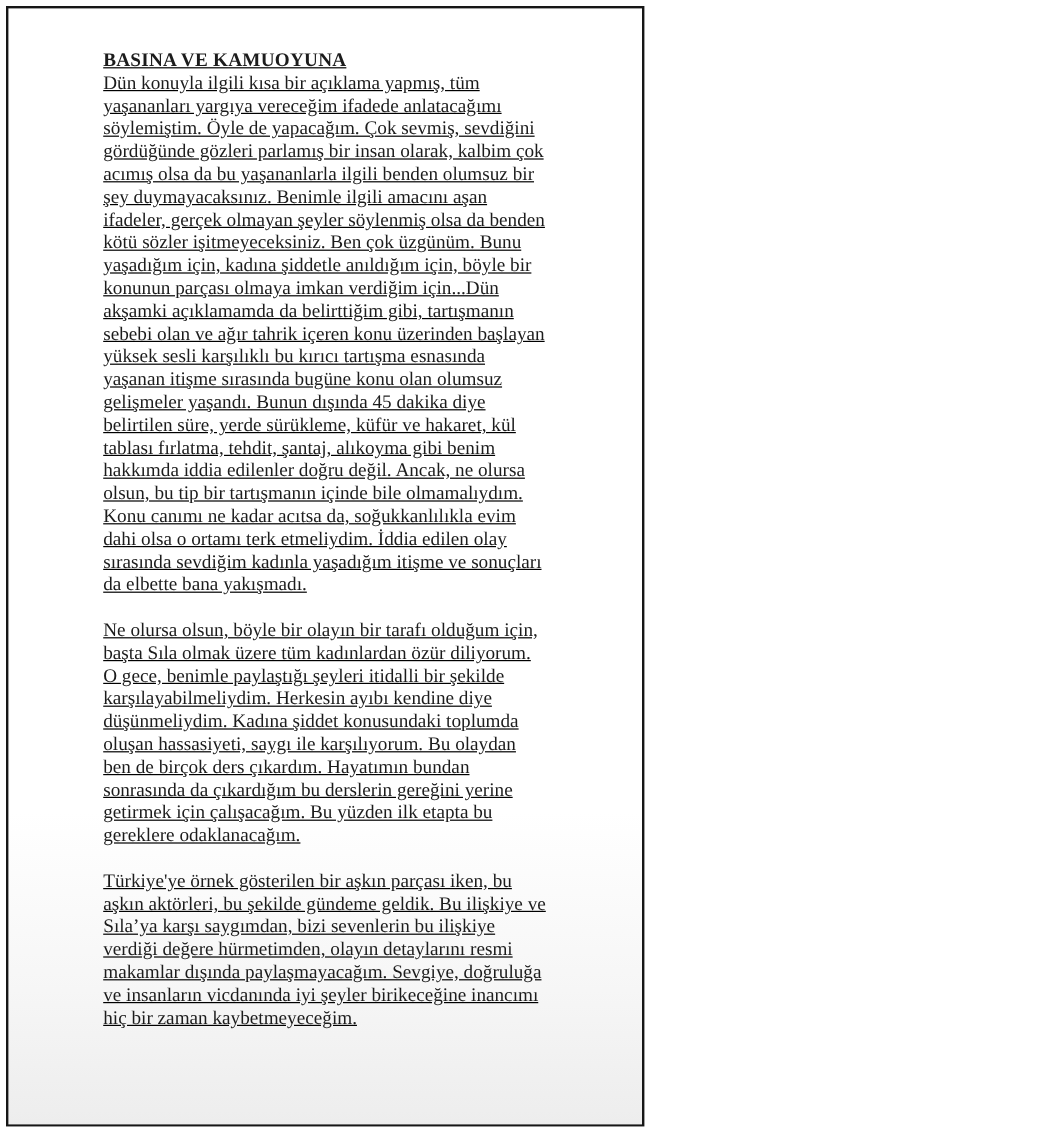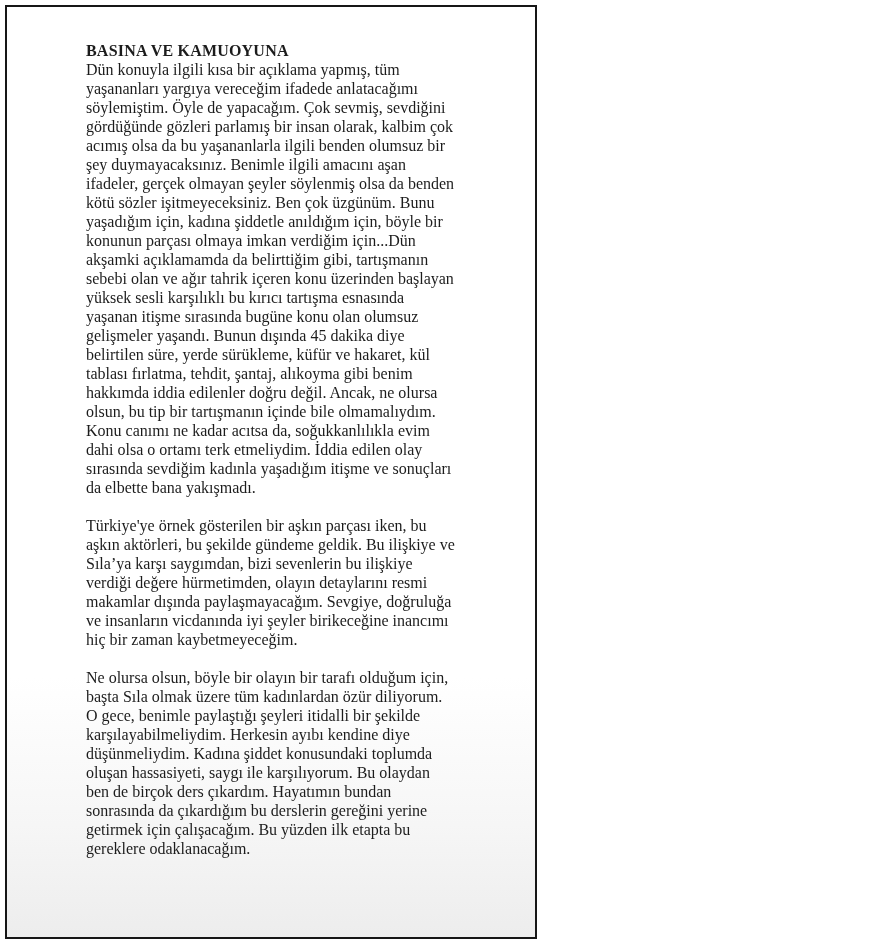--- a/index.html
+++ b/index.html
@@ -17,20 +17,21 @@
   }
   .page-frame {
     position: absolute;
     left: 5px;
     top: 5px;
     width: 532px;
     height: 934px;
     box-sizing: border-box;
     border: 2px solid #161616;
     background: linear-gradient(180deg, #ffffff 0%, #ffffff 72%, #f6f6f6 88%, #ededed 100%);
+    text-decoration: underline;
   }
   .content {
     box-sizing: border-box;
     padding: 34px 46px 0 79px;
     font-size: 16px;
     line-height: 19px;
     color: #1c1c1c;
   }
   .statement-title {
     font-weight: bold;
@@ -65,32 +66,32 @@
 yaşanan itişme sırasında bugüne konu olan olumsuz
 gelişmeler yaşandı. Bunun dışında 45 dakika diye
 belirtilen süre, yerde sürükleme, küfür ve hakaret, kül
 tablası fırlatma, tehdit, şantaj, alıkoyma gibi benim
 hakkımda iddia edilenler doğru değil. Ancak, ne olursa
 olsun, bu tip bir tartışmanın içinde bile olmamalıydım.
 Konu canımı ne kadar acıtsa da, soğukkanlılıkla evim
 dahi olsa o ortamı terk etmeliydim. İddia edilen olay
 sırasında sevdiğim kadınla yaşadığım itişme ve sonuçları
 da elbette bana yakışmadı.</div>
-      <div class="para">Türkiye'ye örnek gösterilen bir aşkın parçası iken, bu
-aşkın aktörleri, bu şekilde gündeme geldik. Bu ilişkiye ve
-Sıla’ya karşı saygımdan, bizi sevenlerin bu ilişkiye
-verdiği değere hürmetimden, olayın detaylarını resmi
-makamlar dışında paylaşmayacağım. Sevgiye, doğruluğa
-ve insanların vicdanında iyi şeyler birikeceğine inancımı
-hiç bir zaman kaybetmeyeceğim.</div>
       <div class="para">Ne olursa olsun, böyle bir olayın bir tarafı olduğum için,
 başta Sıla olmak üzere tüm kadınlardan özür diliyorum.
 O gece, benimle paylaştığı şeyleri itidalli bir şekilde
 karşılayabilmeliydim. Herkesin ayıbı kendine diye
 düşünmeliydim. Kadına şiddet konusundaki toplumda
 oluşan hassasiyeti, saygı ile karşılıyorum. Bu olaydan
 ben de birçok ders çıkardım. Hayatımın bundan
 sonrasında da çıkardığım bu derslerin gereğini yerine
 getirmek için çalışacağım. Bu yüzden ilk etapta bu
 gereklere odaklanacağım.</div>
+      <div class="para">Türkiye'ye örnek gösterilen bir aşkın parçası iken, bu
+aşkın aktörleri, bu şekilde gündeme geldik. Bu ilişkiye ve
+Sıla’ya karşı saygımdan, bizi sevenlerin bu ilişkiye
+verdiği değere hürmetimden, olayın detaylarını resmi
+makamlar dışında paylaşmayacağım. Sevgiye, doğruluğa
+ve insanların vicdanında iyi şeyler birikeceğine inancımı
+hiç bir zaman kaybetmeyeceğim.</div>
     </div>
   </div>
 </div>
 
 </body></html>

